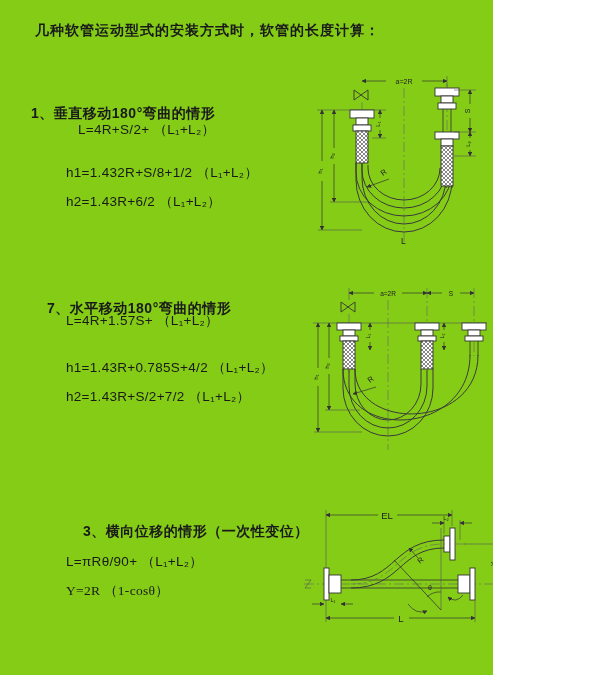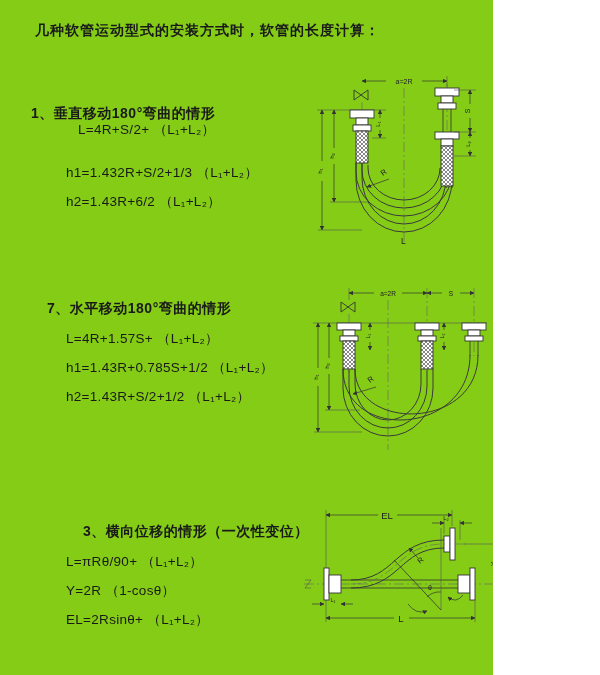--- a/index.html
+++ b/index.html
@@ -34,32 +34,31 @@
         <rect width="4" height="4" fill="#fff"></rect>
         <path d="M0,0 L4,4 M4,0 L0,4" stroke="#555" stroke-width="0.7"></path>
       </pattern>
     </defs>
   </svg>
 
   <div class="abs title" style="left:35px;top:22px;">几种软管运动型式的安装方式时，软管的长度计算：</div>
 
   <div class="abs heading" style="left:31px;top:105px;">1、垂直移动180°弯曲的情形</div>
   <div class="abs formula" style="left:66px;top:121px;margin-left:12px;">L=4R+S/2+ （L₁+L₂）</div>
-  <div class="abs formula" style="left:66px;top:164px;">h1=1.432R+S/2+1/3 （L₁+L₂）</div>
+  <div class="abs formula" style="left:66px;top:164px;">h1=1.432R+S/8+1/2 （L₁+L₂）</div>
   <div class="abs formula" style="left:66px;top:193px;">h2=1.43R+6/2 （L₁+L₂）</div>
 
   <div class="abs heading" style="left:47px;top:300px;">7、水平移动180°弯曲的情形</div>
-  <div class="abs formula" style="left:66px;top:330px;">L=4R+1.57S+ （L₁+L₂）</div>
-  <div class="abs formula" style="left:66px;top:359px;">h1=1.43R+0.785S+1/2 （L₁+L₂）</div>
-  <div class="abs formula" style="left:66px;top:388px;">h2=1.43R+S/2+1/2 （L₁+L₂）</div>
+  <div class="abs formula" style="left:66px;top:312px;">L=4R+1.57S+ （L₁+L₂）</div>
+  <div class="abs formula" style="left:66px;top:359px;">h1=1.43R+0.785S+4/2 （L₁+L₂）</div>
+  <div class="abs formula" style="left:66px;top:388px;">h2=1.43R+S/2+7/2 （L₁+L₂）</div>
 
   <div class="abs heading" style="left:47px;top:523px;margin-left:36px;">3、横向位移的情形（一次性变位）</div>
   <div class="abs formula" style="left:66px;top:553px;">L=πRθ/90+ （L₁+L₂）</div>
-  <div class="abs formula" style="left:66px;top:582px;">Y=2R （1-cosθ）</div>
-  <div class="abs formula" style="left:66px;top:611px;">EL=2Rsinθ+ （L₁+L₂）</div>
+  <div class="abs formula" style="left:66px;top:582px;font-family:Liberation Serif, serif;">Y=2R （1-cosθ）</div>
 
   <svg style="left:304px;top:66px;" width="290" height="190" viewBox="0 0 290 190" role="img">
 
     <line class="cl" x1="100" y1="22" x2="100" y2="178"></line>
     <line class="cl" x1="58" y1="36" x2="58" y2="96"></line>
     <line class="cl" x1="143" y1="18" x2="143" y2="122"></line>
 
     <line class="dim" x1="58" y1="15" x2="82" y2="15" marker-start="url(#arr)"></line>
     <line class="dim" x1="118" y1="15" x2="143" y2="15" marker-end="url(#arr)"></line>
     <line class="thin" x1="143" y1="10" x2="143" y2="21"></line>

